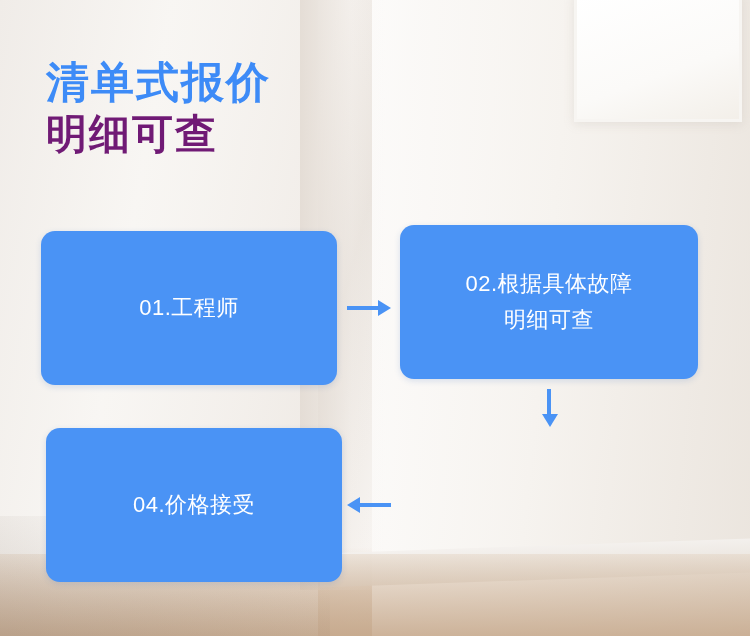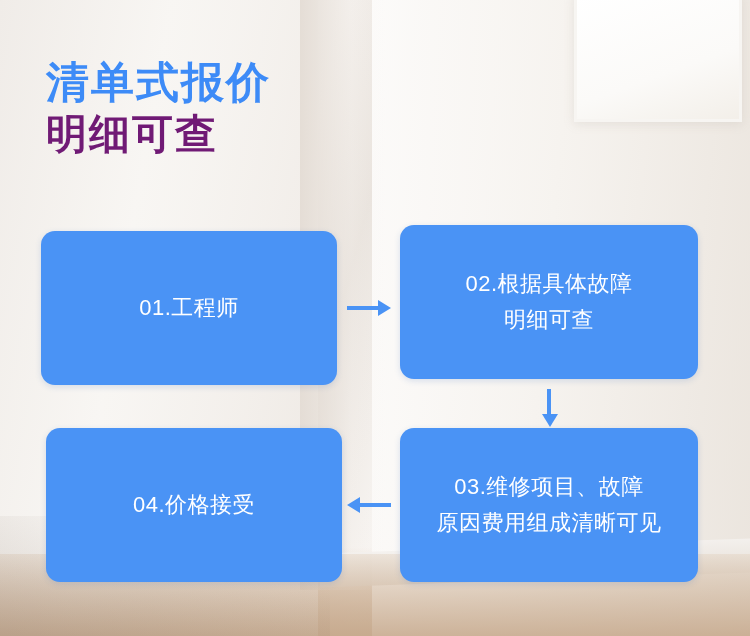--- a/index.html
+++ b/index.html
@@ -207,24 +207,20 @@
 
     <div class="node" id="node-1">
       <span class="node-line">01.工程师</span>
     </div>
 
     <div class="node" id="node-2">
       <span class="node-line">02.根据具体故障</span>
       <span class="node-line">明细可查</span>
     </div>
 
-    <div class="node" id="node-3">
-      <span class="node-line">03.维修项目、故障</span>
-      <span class="node-line">原因费用组成清晰可见</span>
-    </div>
 
     <div class="node" id="node-4">
       <span class="node-line">04.价格接受</span>
     </div>
 
     <div class="arrow arrow-h" id="arrow-1-2"></div>
     <div class="arrow-head arrow-head-right" id="arrow-1-2-head"></div>
 
     <div class="arrow arrow-v" id="arrow-2-3"></div>
     <div class="arrow-head arrow-head-down" id="arrow-2-3-head"></div>

